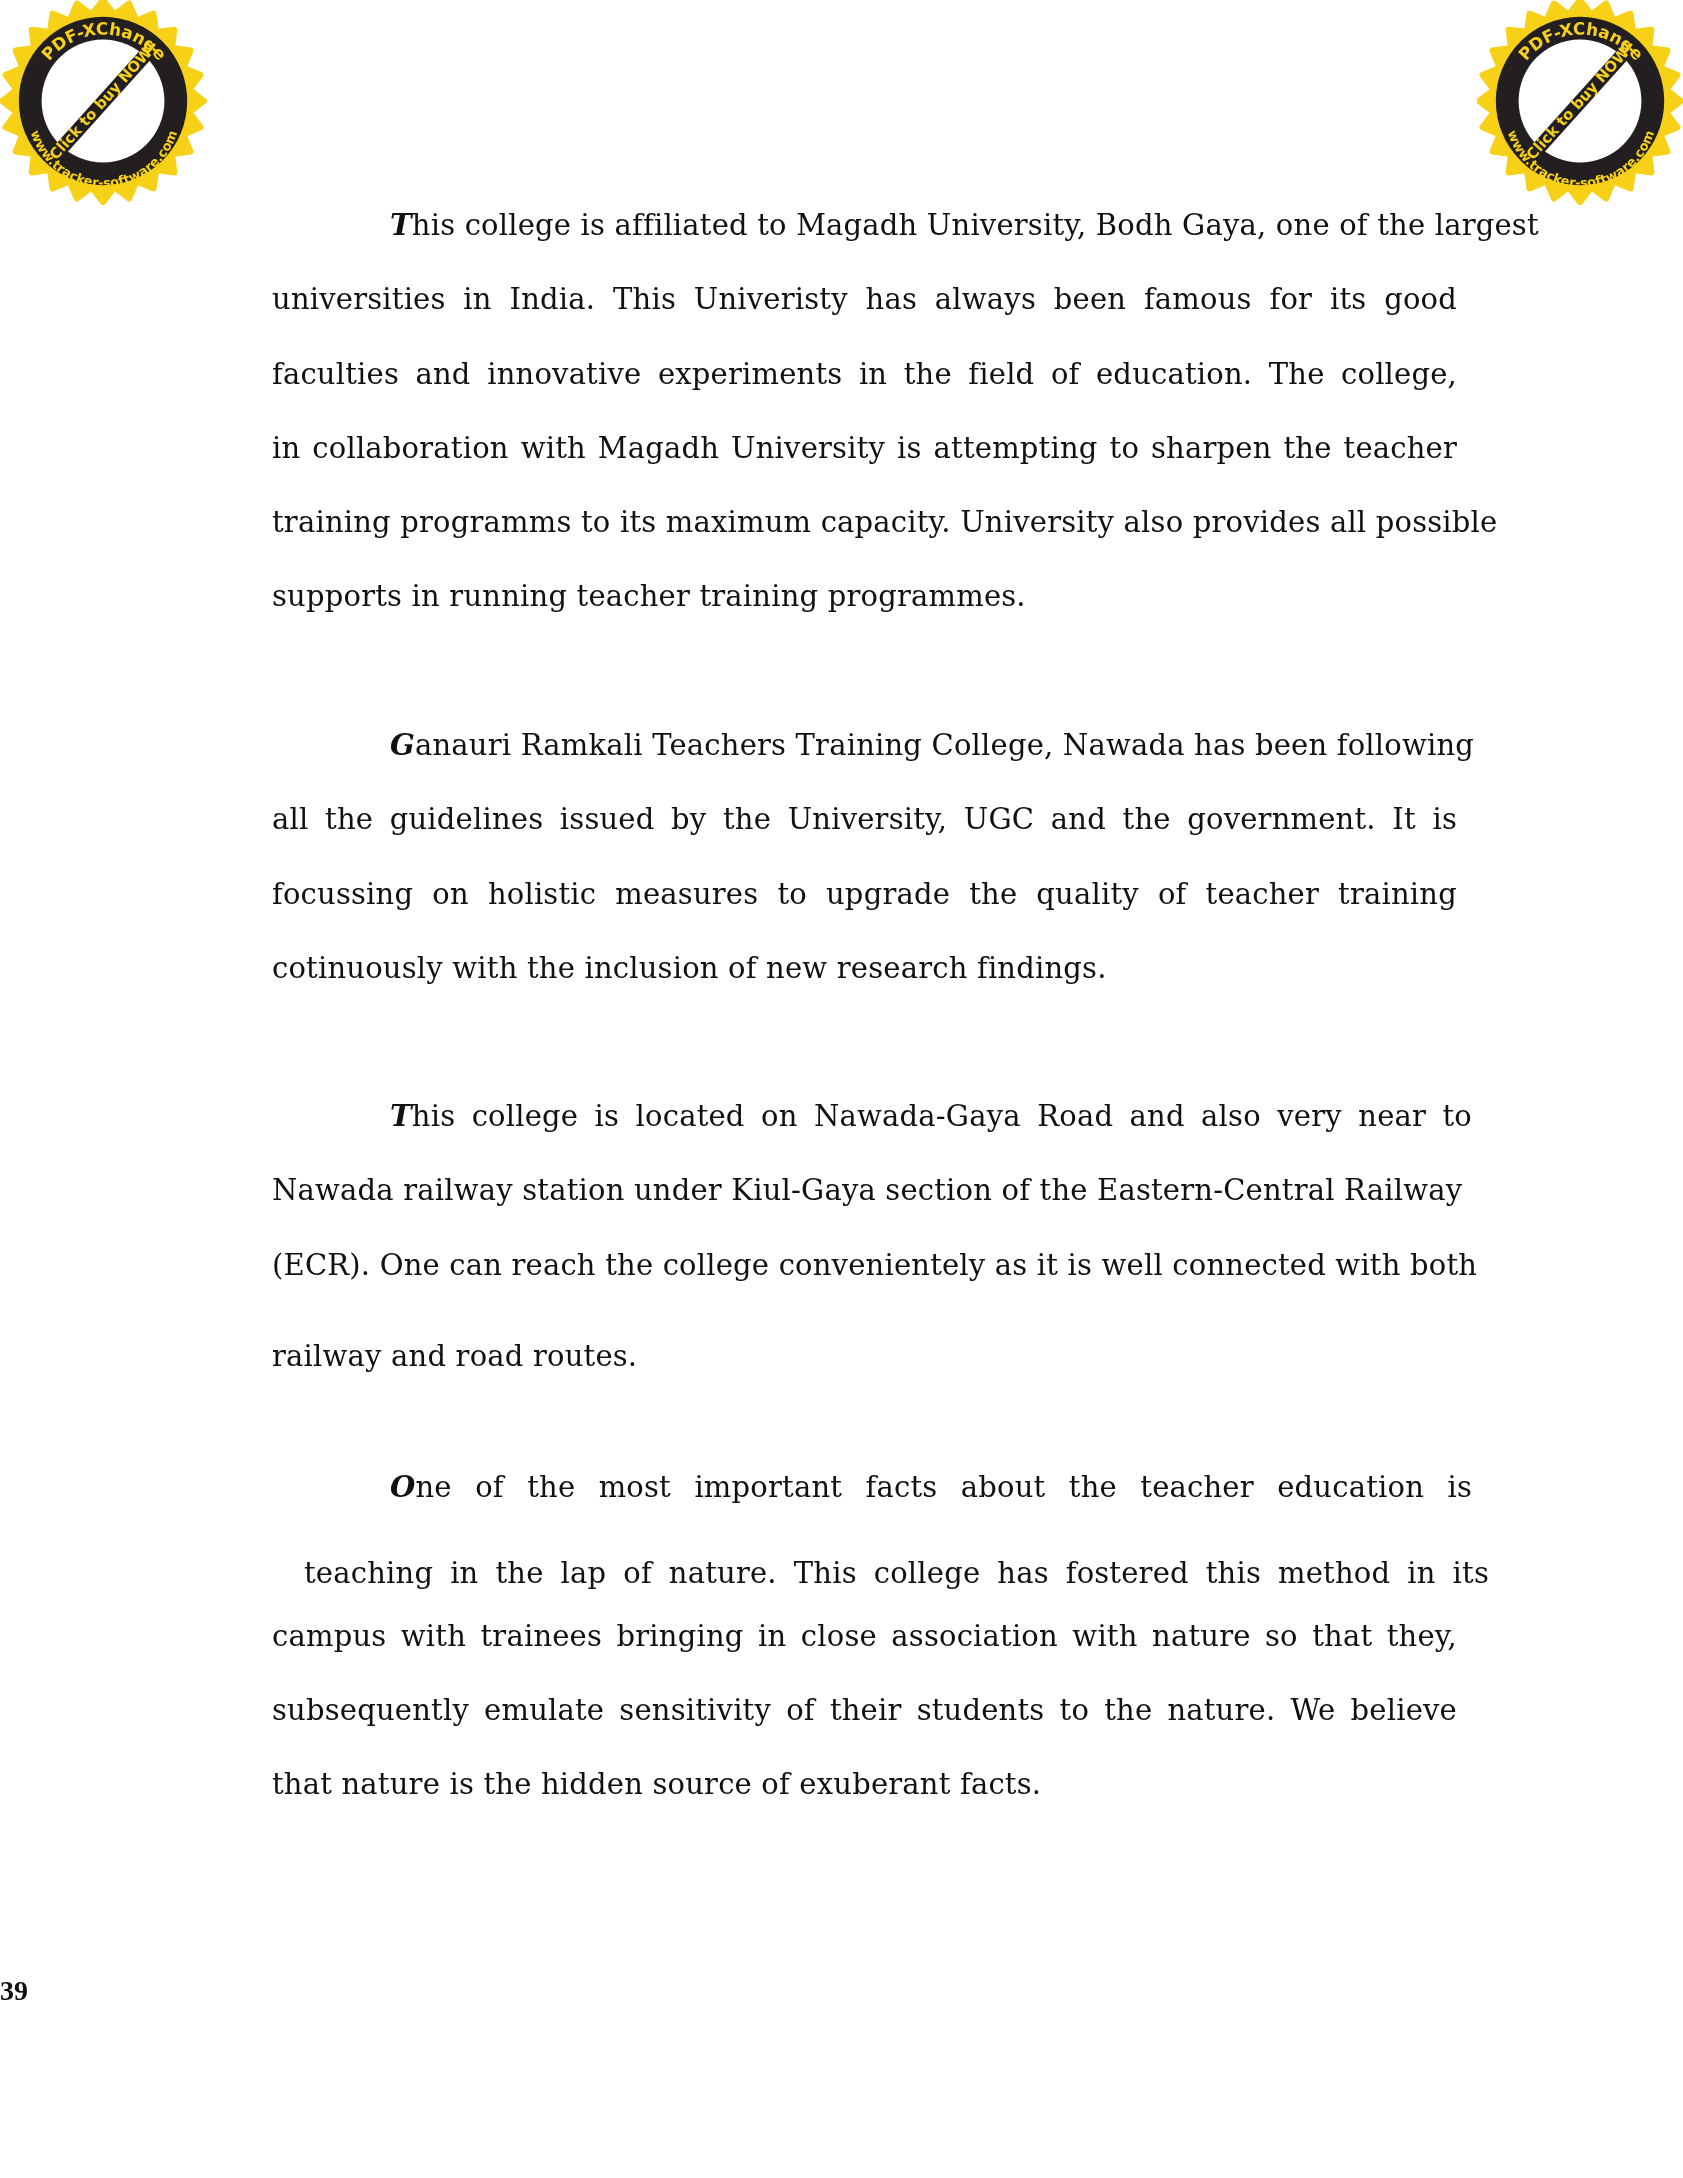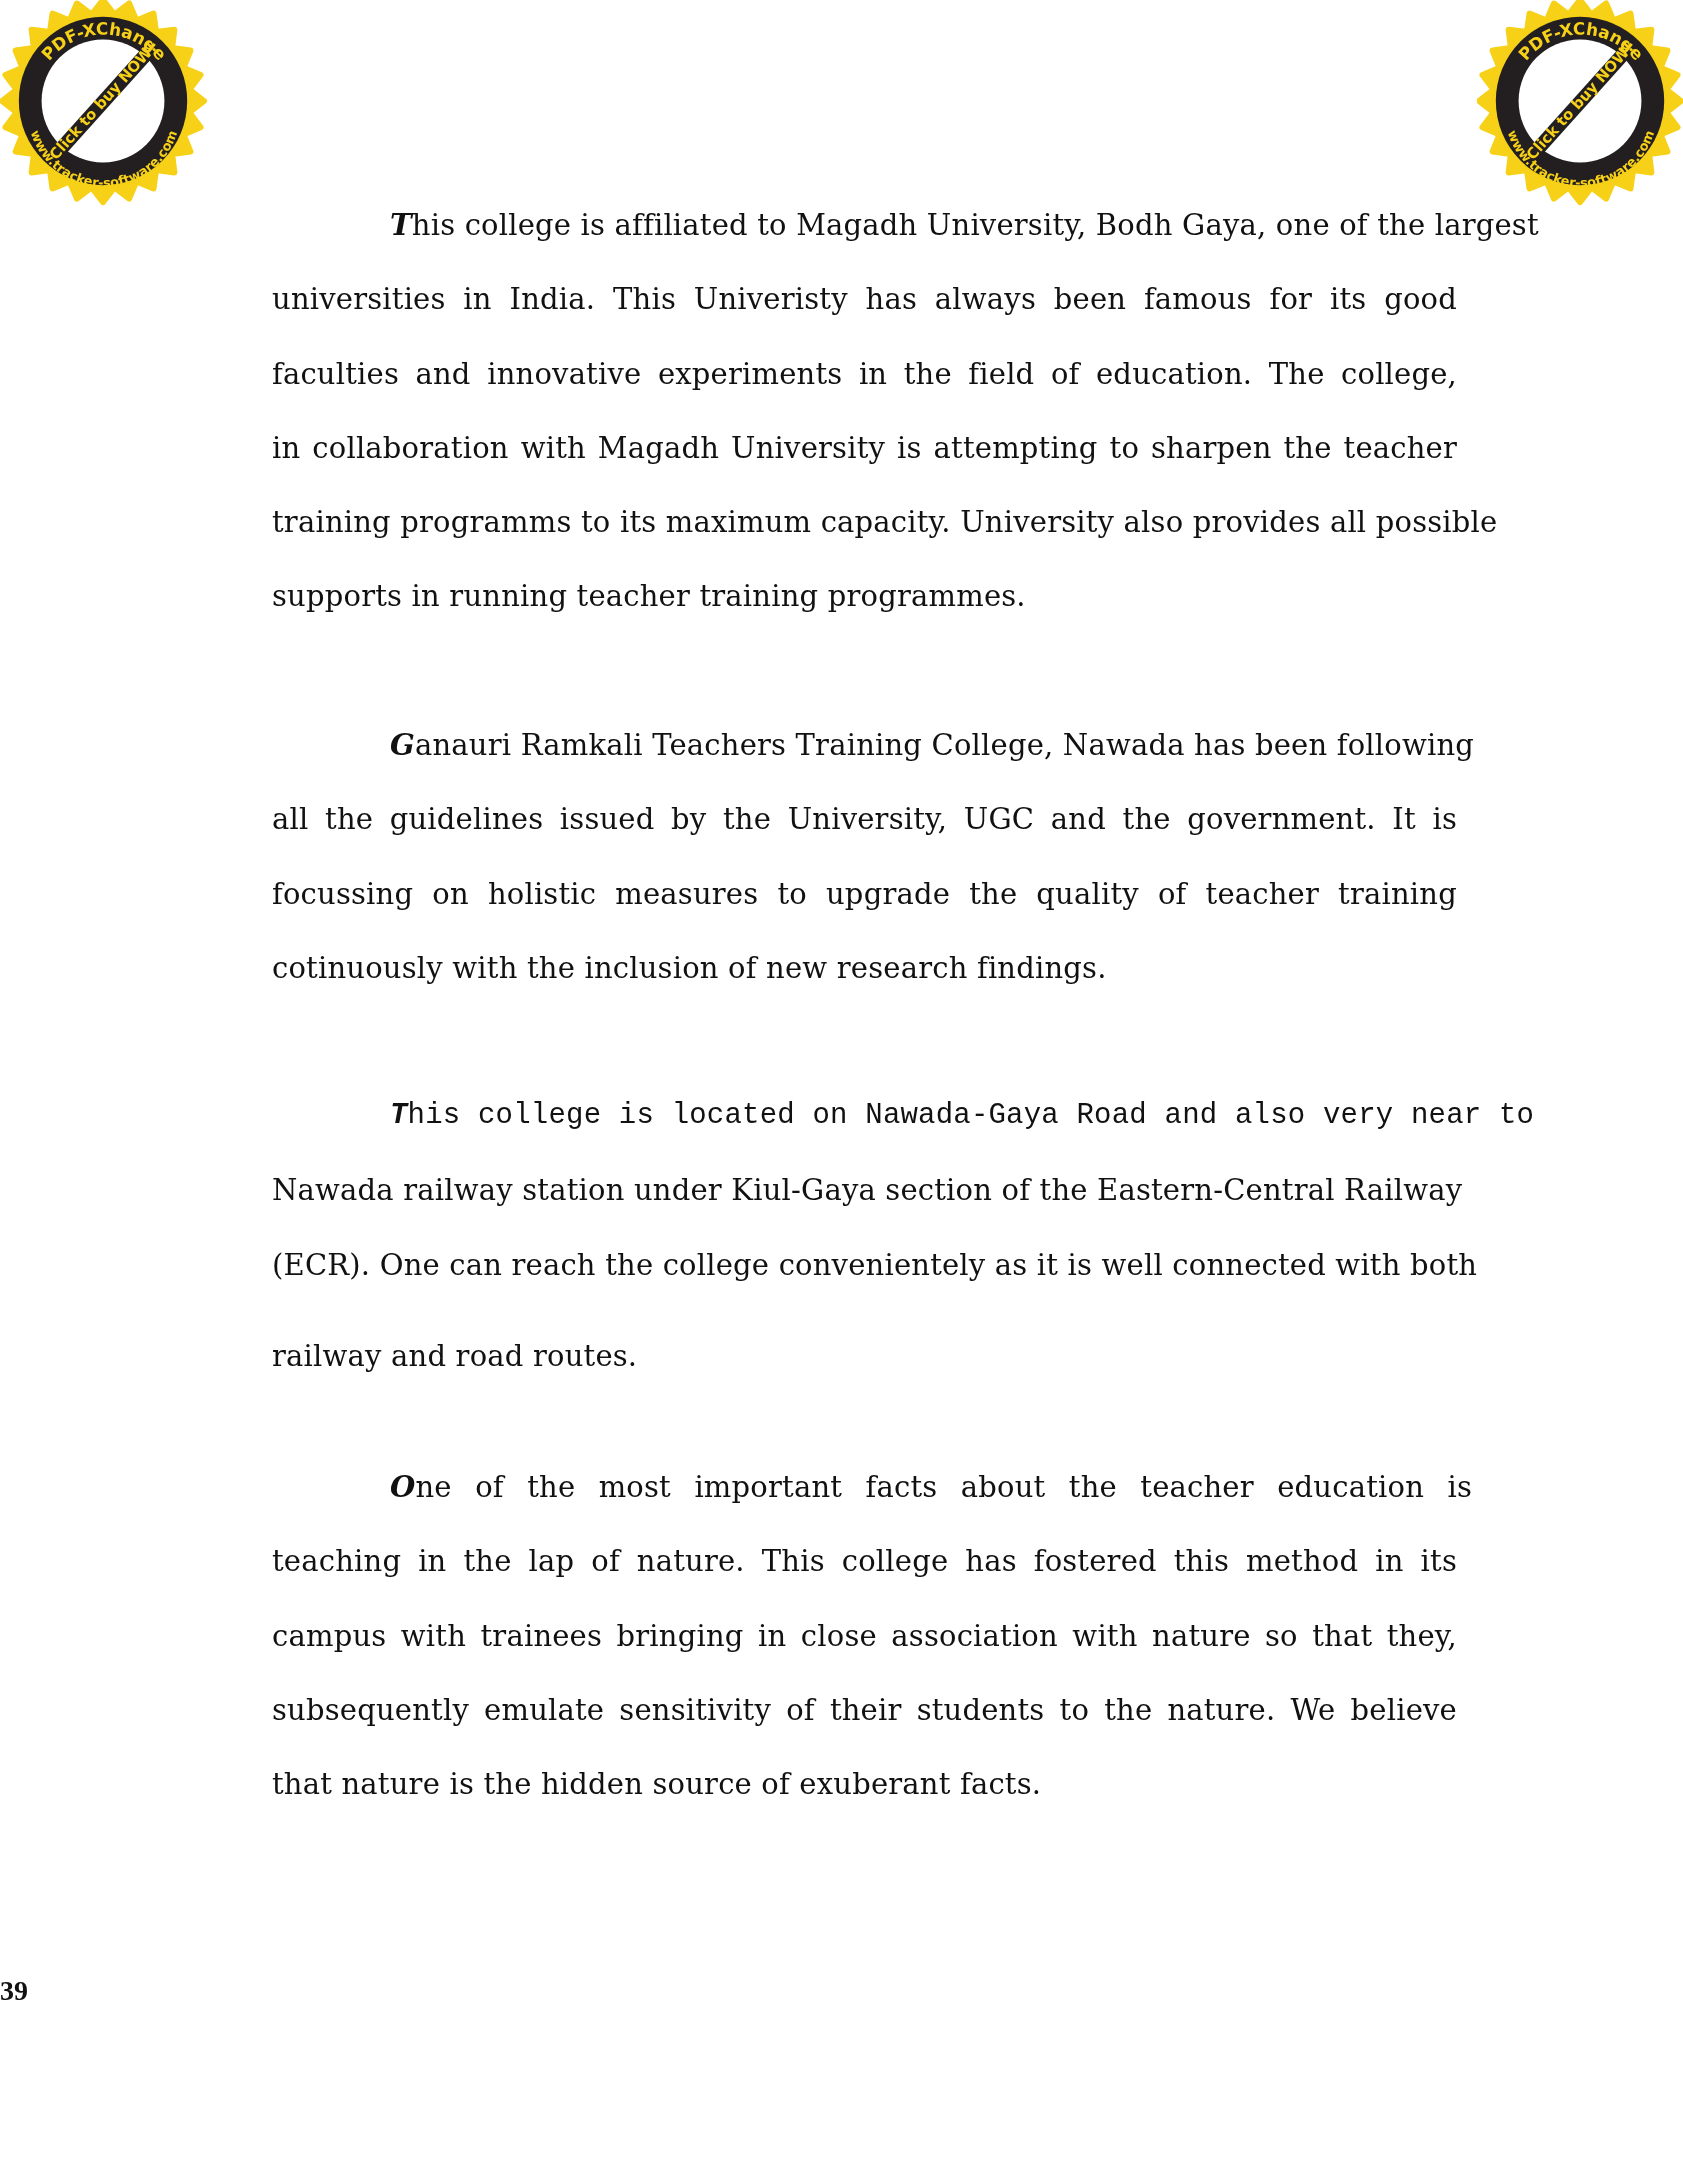--- a/index.html
+++ b/index.html
@@ -77,29 +77,29 @@
   </div>
 
   <div class="text-block" style="top:725px;">
     <div class="line indent" style="top:0px;"><span class="dropcap">G</span><span>anauri Ramkali Teachers Training College, Nawada has been following</span></div>
     <div class="line" style="top:74px;">all the guidelines issued by the University, UGC and the government. It is</div>
     <div class="line" style="top:149px;">focussing on holistic measures to upgrade the quality of teacher training</div>
     <div class="line last" style="top:223px;text-align:right;">cotinuously with the inclusion of new research findings.</div>
   </div>
 
   <div class="text-block" style="top:1096px;">
-    <div class="line indent" style="top:0px;font-family:Liberation Mono, monospace;"><span class="dropcap">T</span><span>his college is located on Nawada-Gaya Road and also very near to</span></div>
+    <div class="line indent" style="top:0px;"><span class="dropcap">T</span><span>his college is located on Nawada-Gaya Road and also very near to</span></div>
     <div class="line" style="top:74px;">Nawada railway station under Kiul-Gaya section of the Eastern-Central Railway</div>
     <div class="line" style="top:149px;">(ECR). One can reach the college convenientely as it is well connected with both</div>
     <div class="line last" style="top:240px;">railway and road routes.</div>
   </div>
 
   <div class="text-block" style="top:1467px;">
     <div class="line indent" style="top:0px;"><span class="dropcap">O</span><span>ne of the most important facts about the teacher education is</span></div>
-    <div class="line" style="top:74px;">teaching in the lap of nature. This college has fostered this method in its</div>
+    <div class="line" style="top:86px;margin-left:32px;">teaching in the lap of nature. This college has fostered this method in its</div>
     <div class="line" style="top:149px;">campus with trainees bringing in close association with nature so that they,</div>
     <div class="line" style="top:223px;">subsequently emulate sensitivity of their students to the nature. We believe</div>
     <div class="line last" style="top:297px;">that nature is the hidden source of exuberant facts.</div>
   </div>
 
   <div class="page-number">39</div>
 </div>
 
 
 </body></html>

